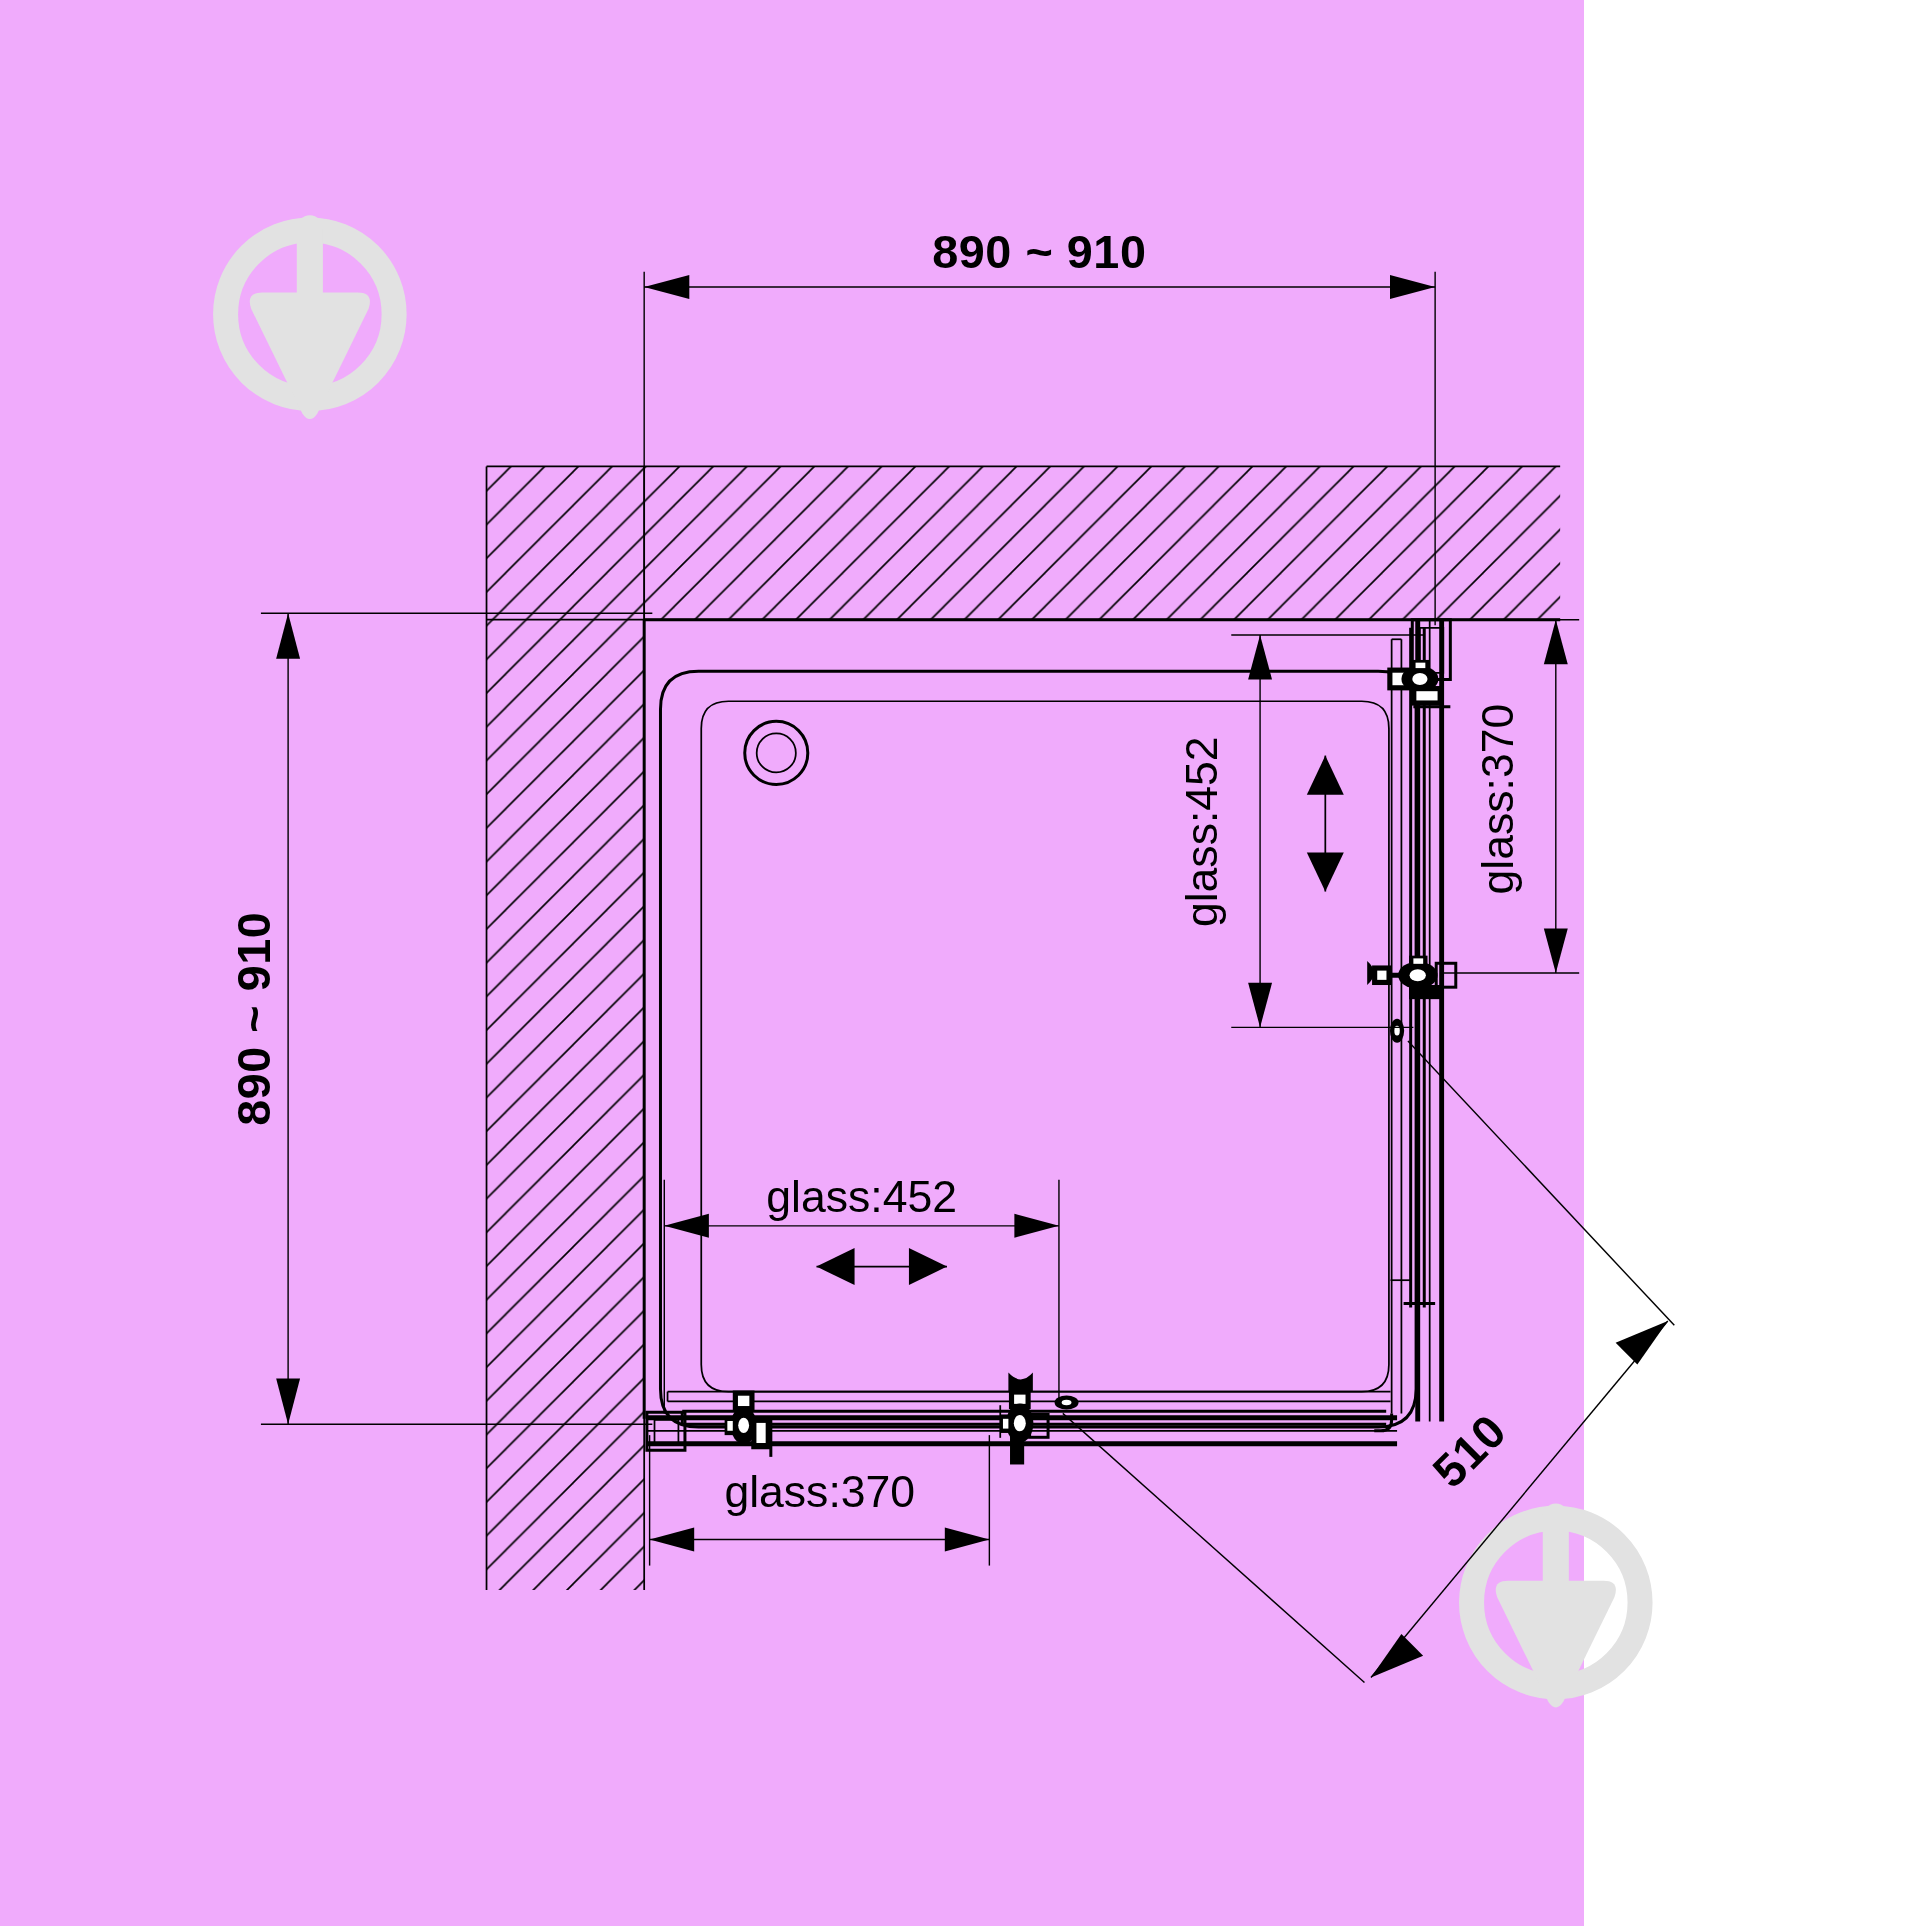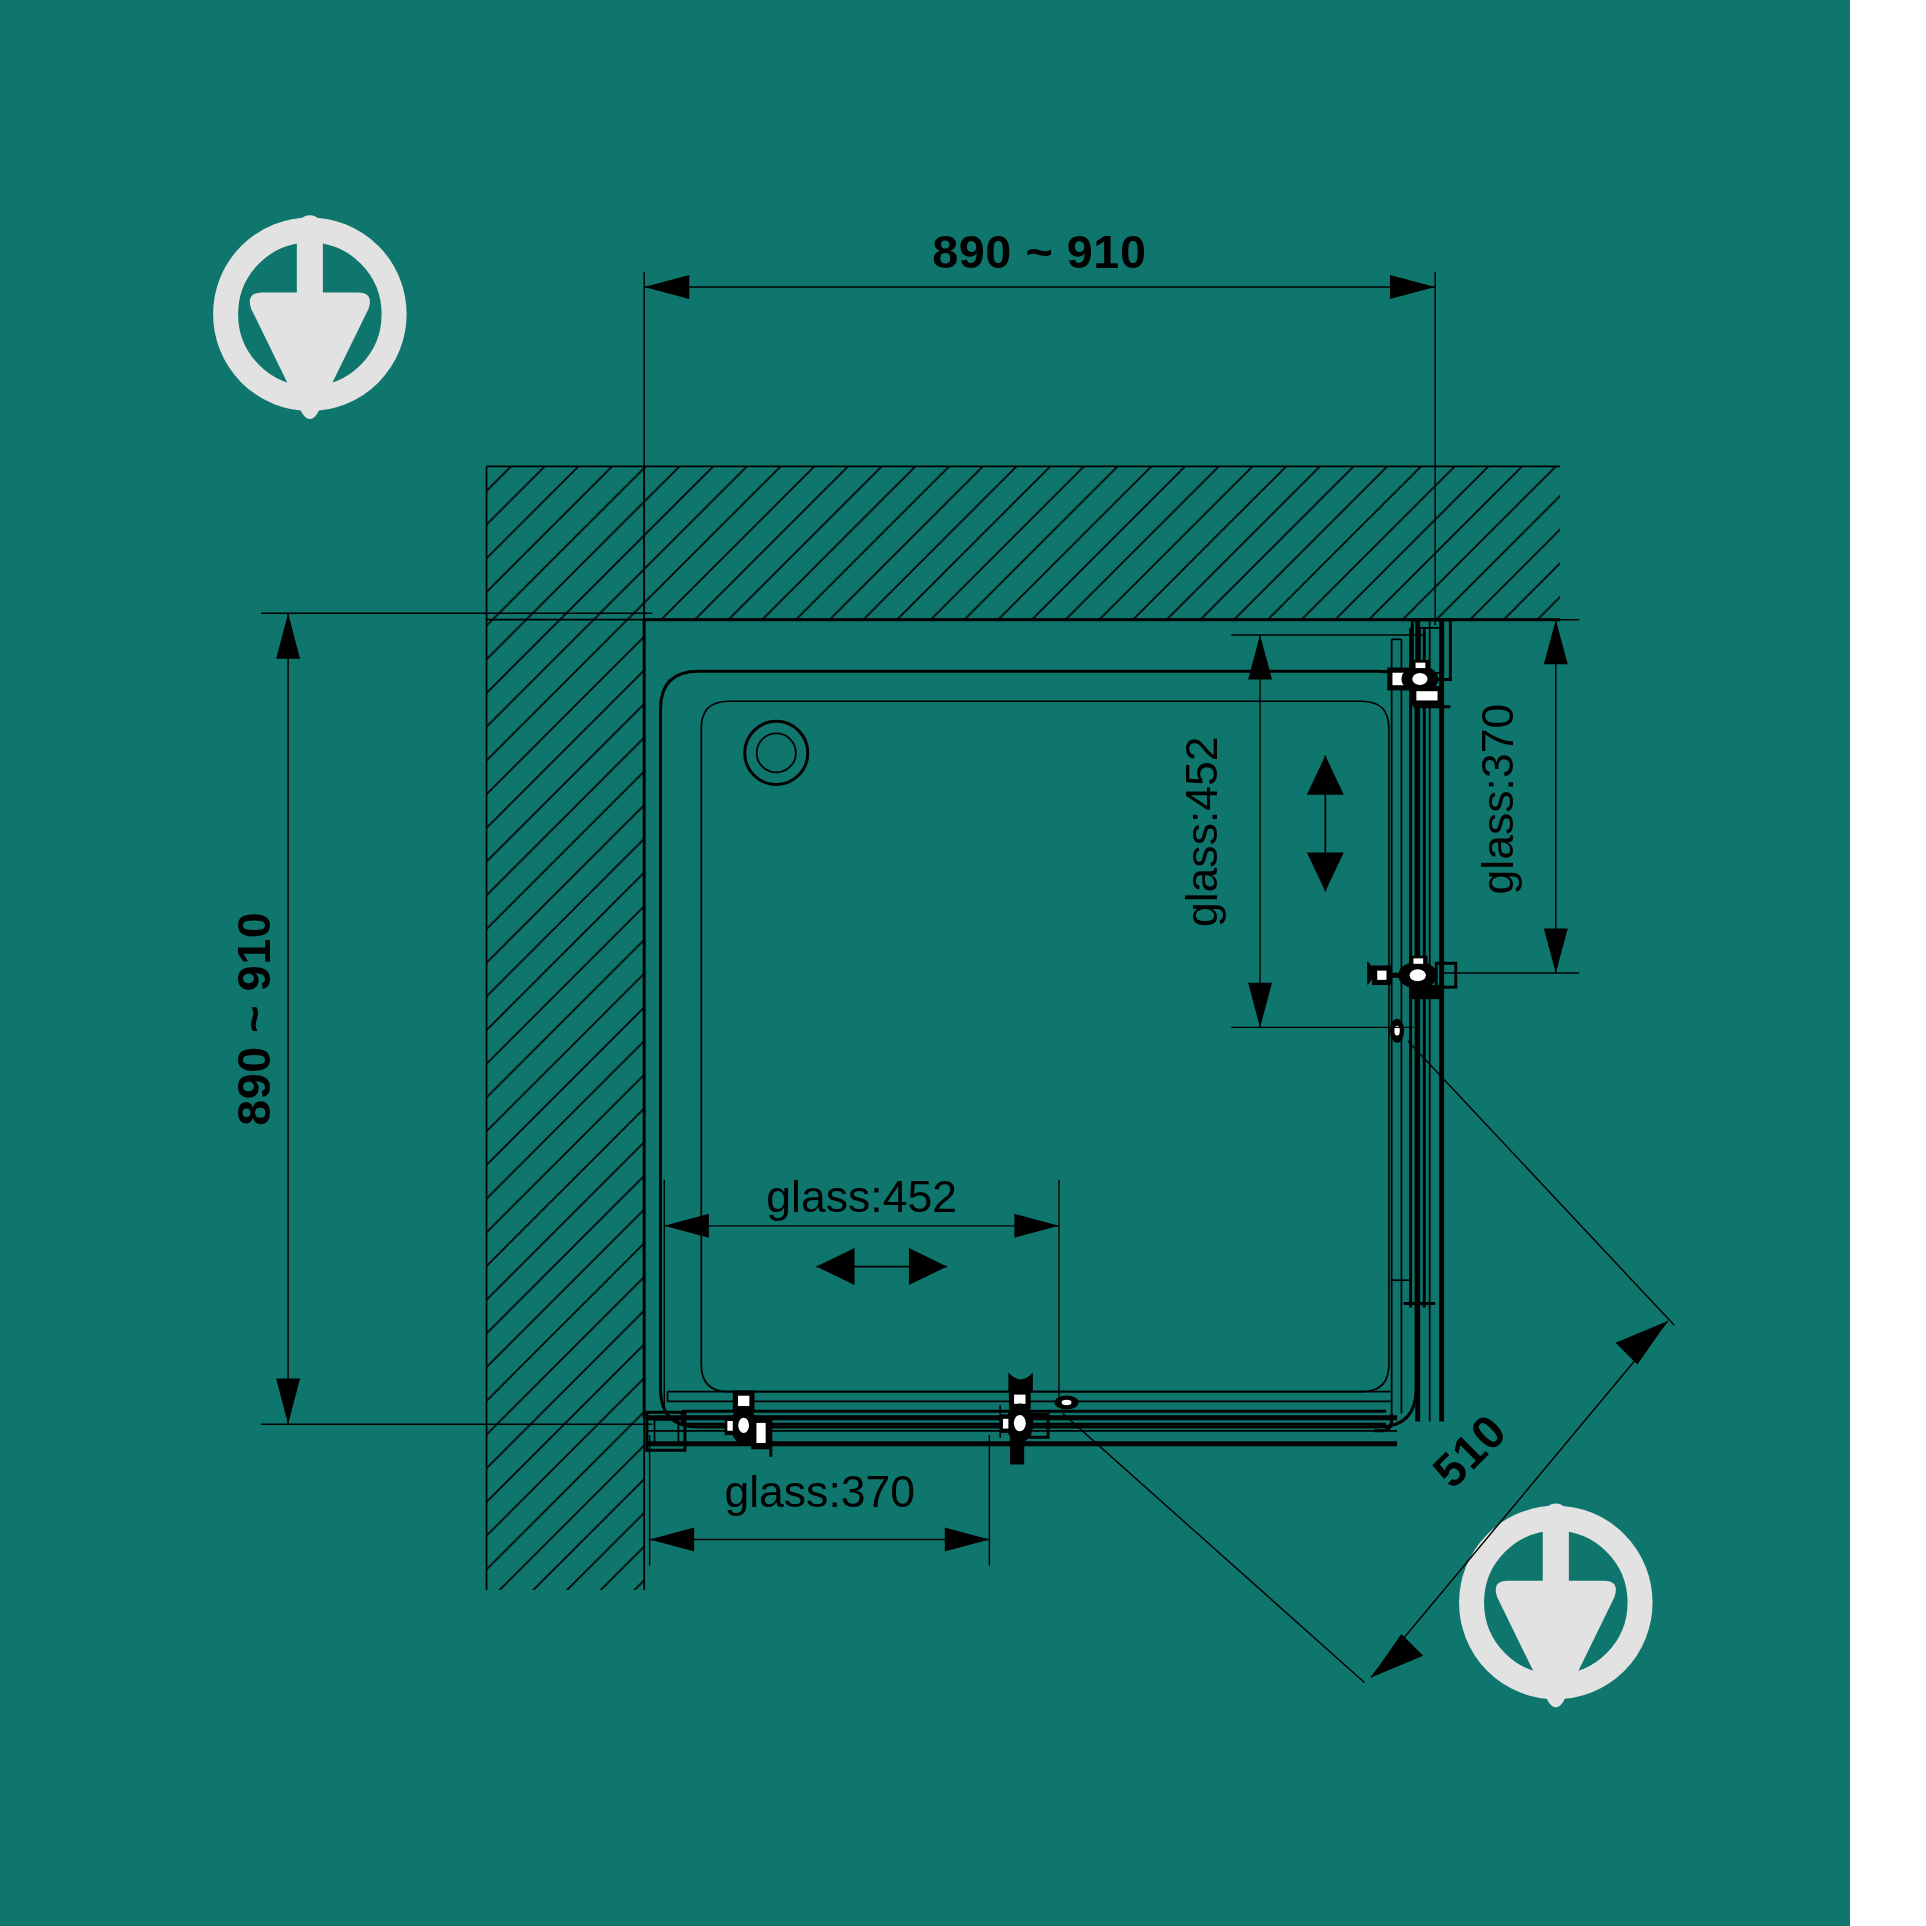--- a/index.html
+++ b/index.html
@@ -8,23 +8,23 @@
     background: #ffffff;
   }
   body {
     width: 1926px;
     height: 1926px;
     font-family: "Liberation Sans", sans-serif;
     overflow: hidden;
   }
   #drawing-root {
     position: relative;
-    width: 1850px;
+    width: 1584px;
     height: 1926px;
-    background: #0f766e;
+    background: #f0abfc;
   }
   svg.cad {
     display: block;
     width: 1926px;
     height: 1926px;
   }
   text {
     font-family: "Liberation Sans", sans-serif;
     fill: #000000;
   }

